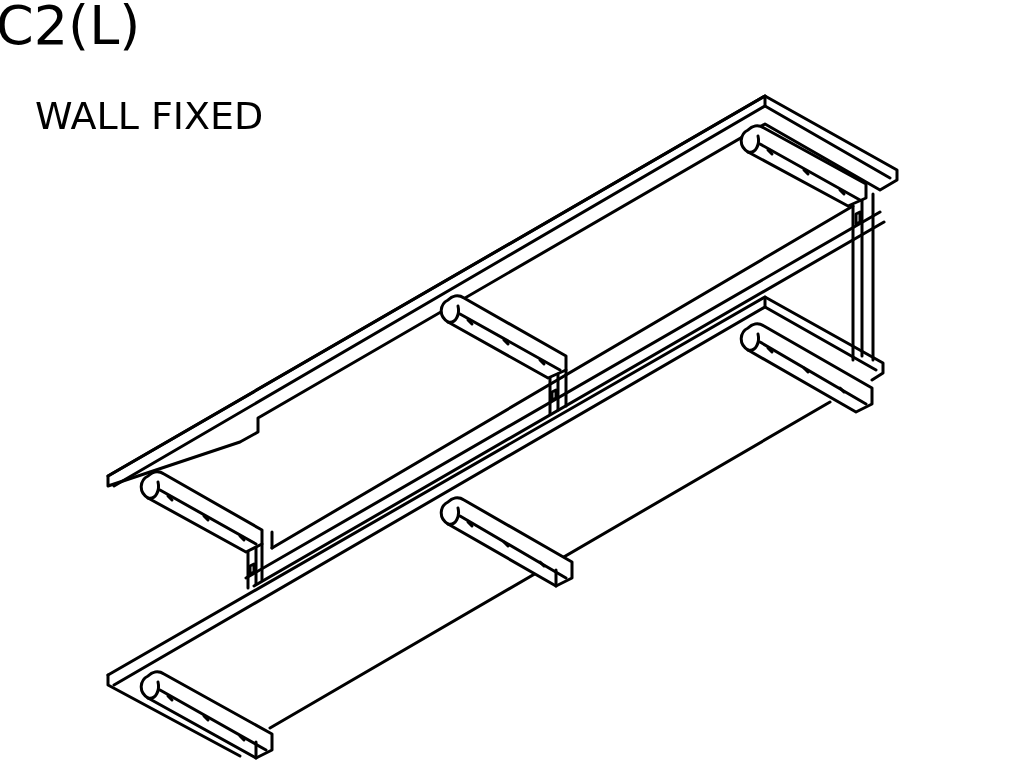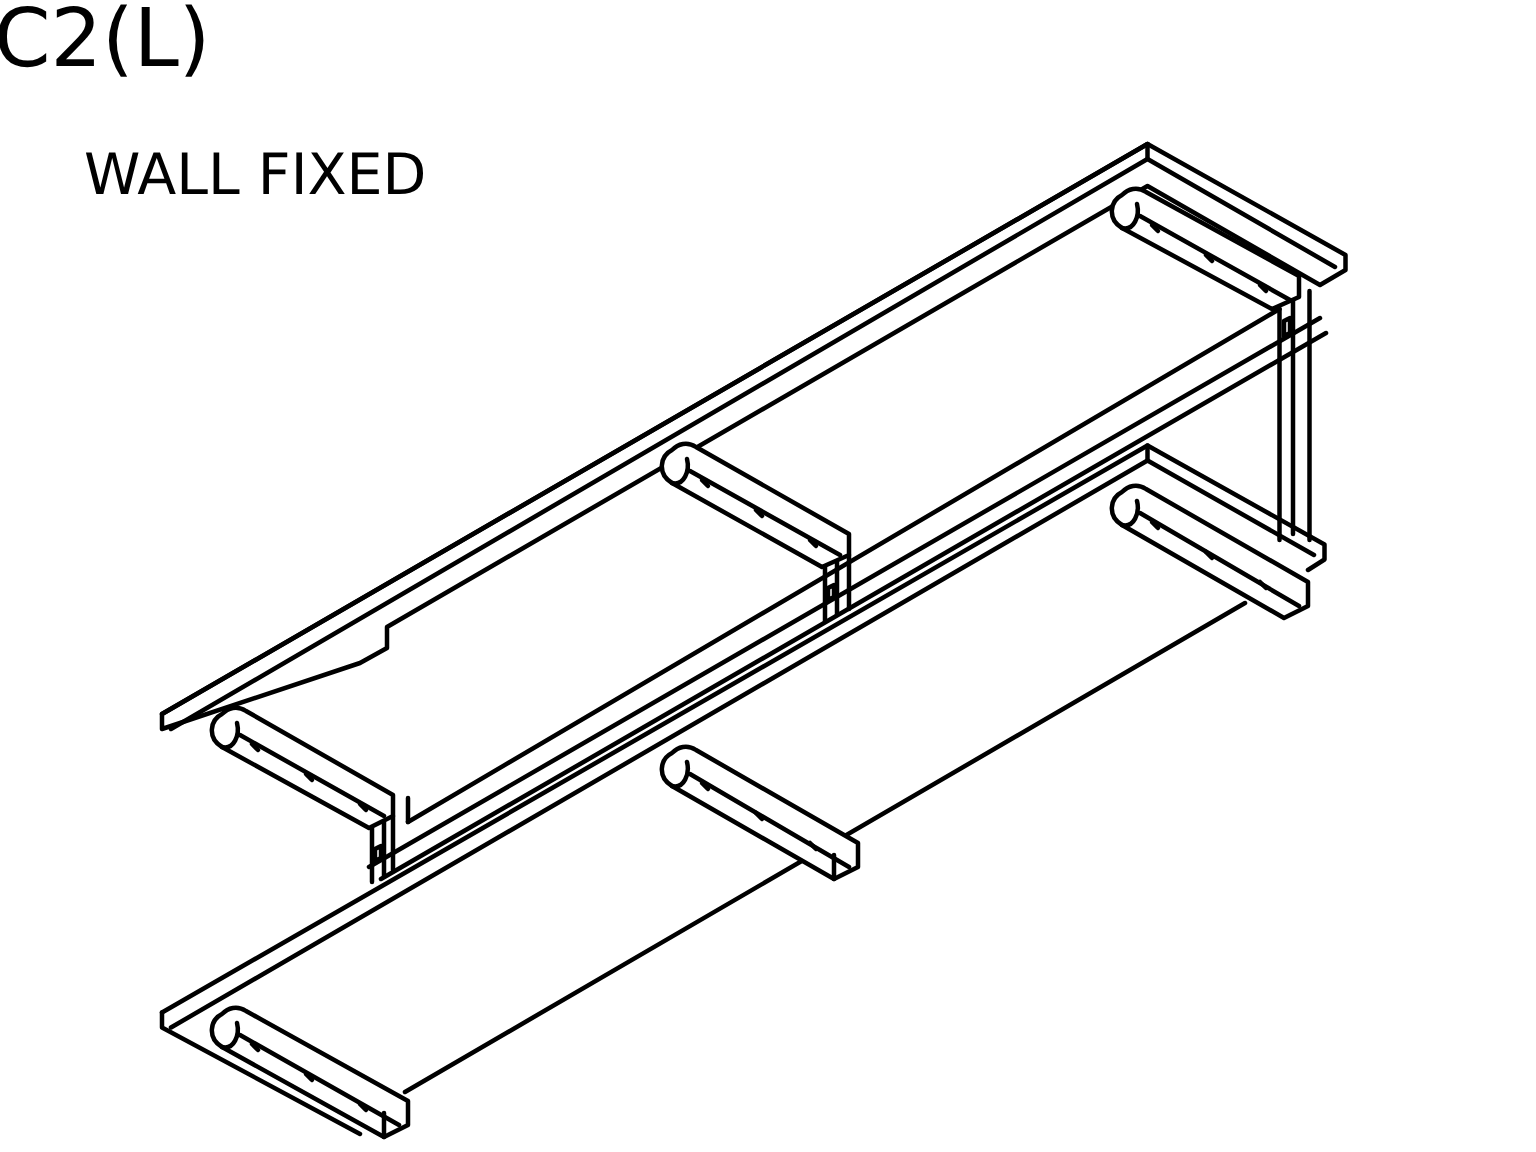--- a/index.html
+++ b/index.html
@@ -26,21 +26,20 @@
     white-space: nowrap;
   }
   .subtitle {
     position: absolute;
     left: 35px;
     top: 94px;
     font-size: 38px;
     line-height: 44px;
     font-weight: normal;
     white-space: nowrap;
-    margin-left: 21px;
   }
   svg.drawing {
     position: absolute;
     left: 0;
     top: 0;
     width: 1024px;
     height: 768px;
   }
   svg.drawing .ln {
     fill: none;

